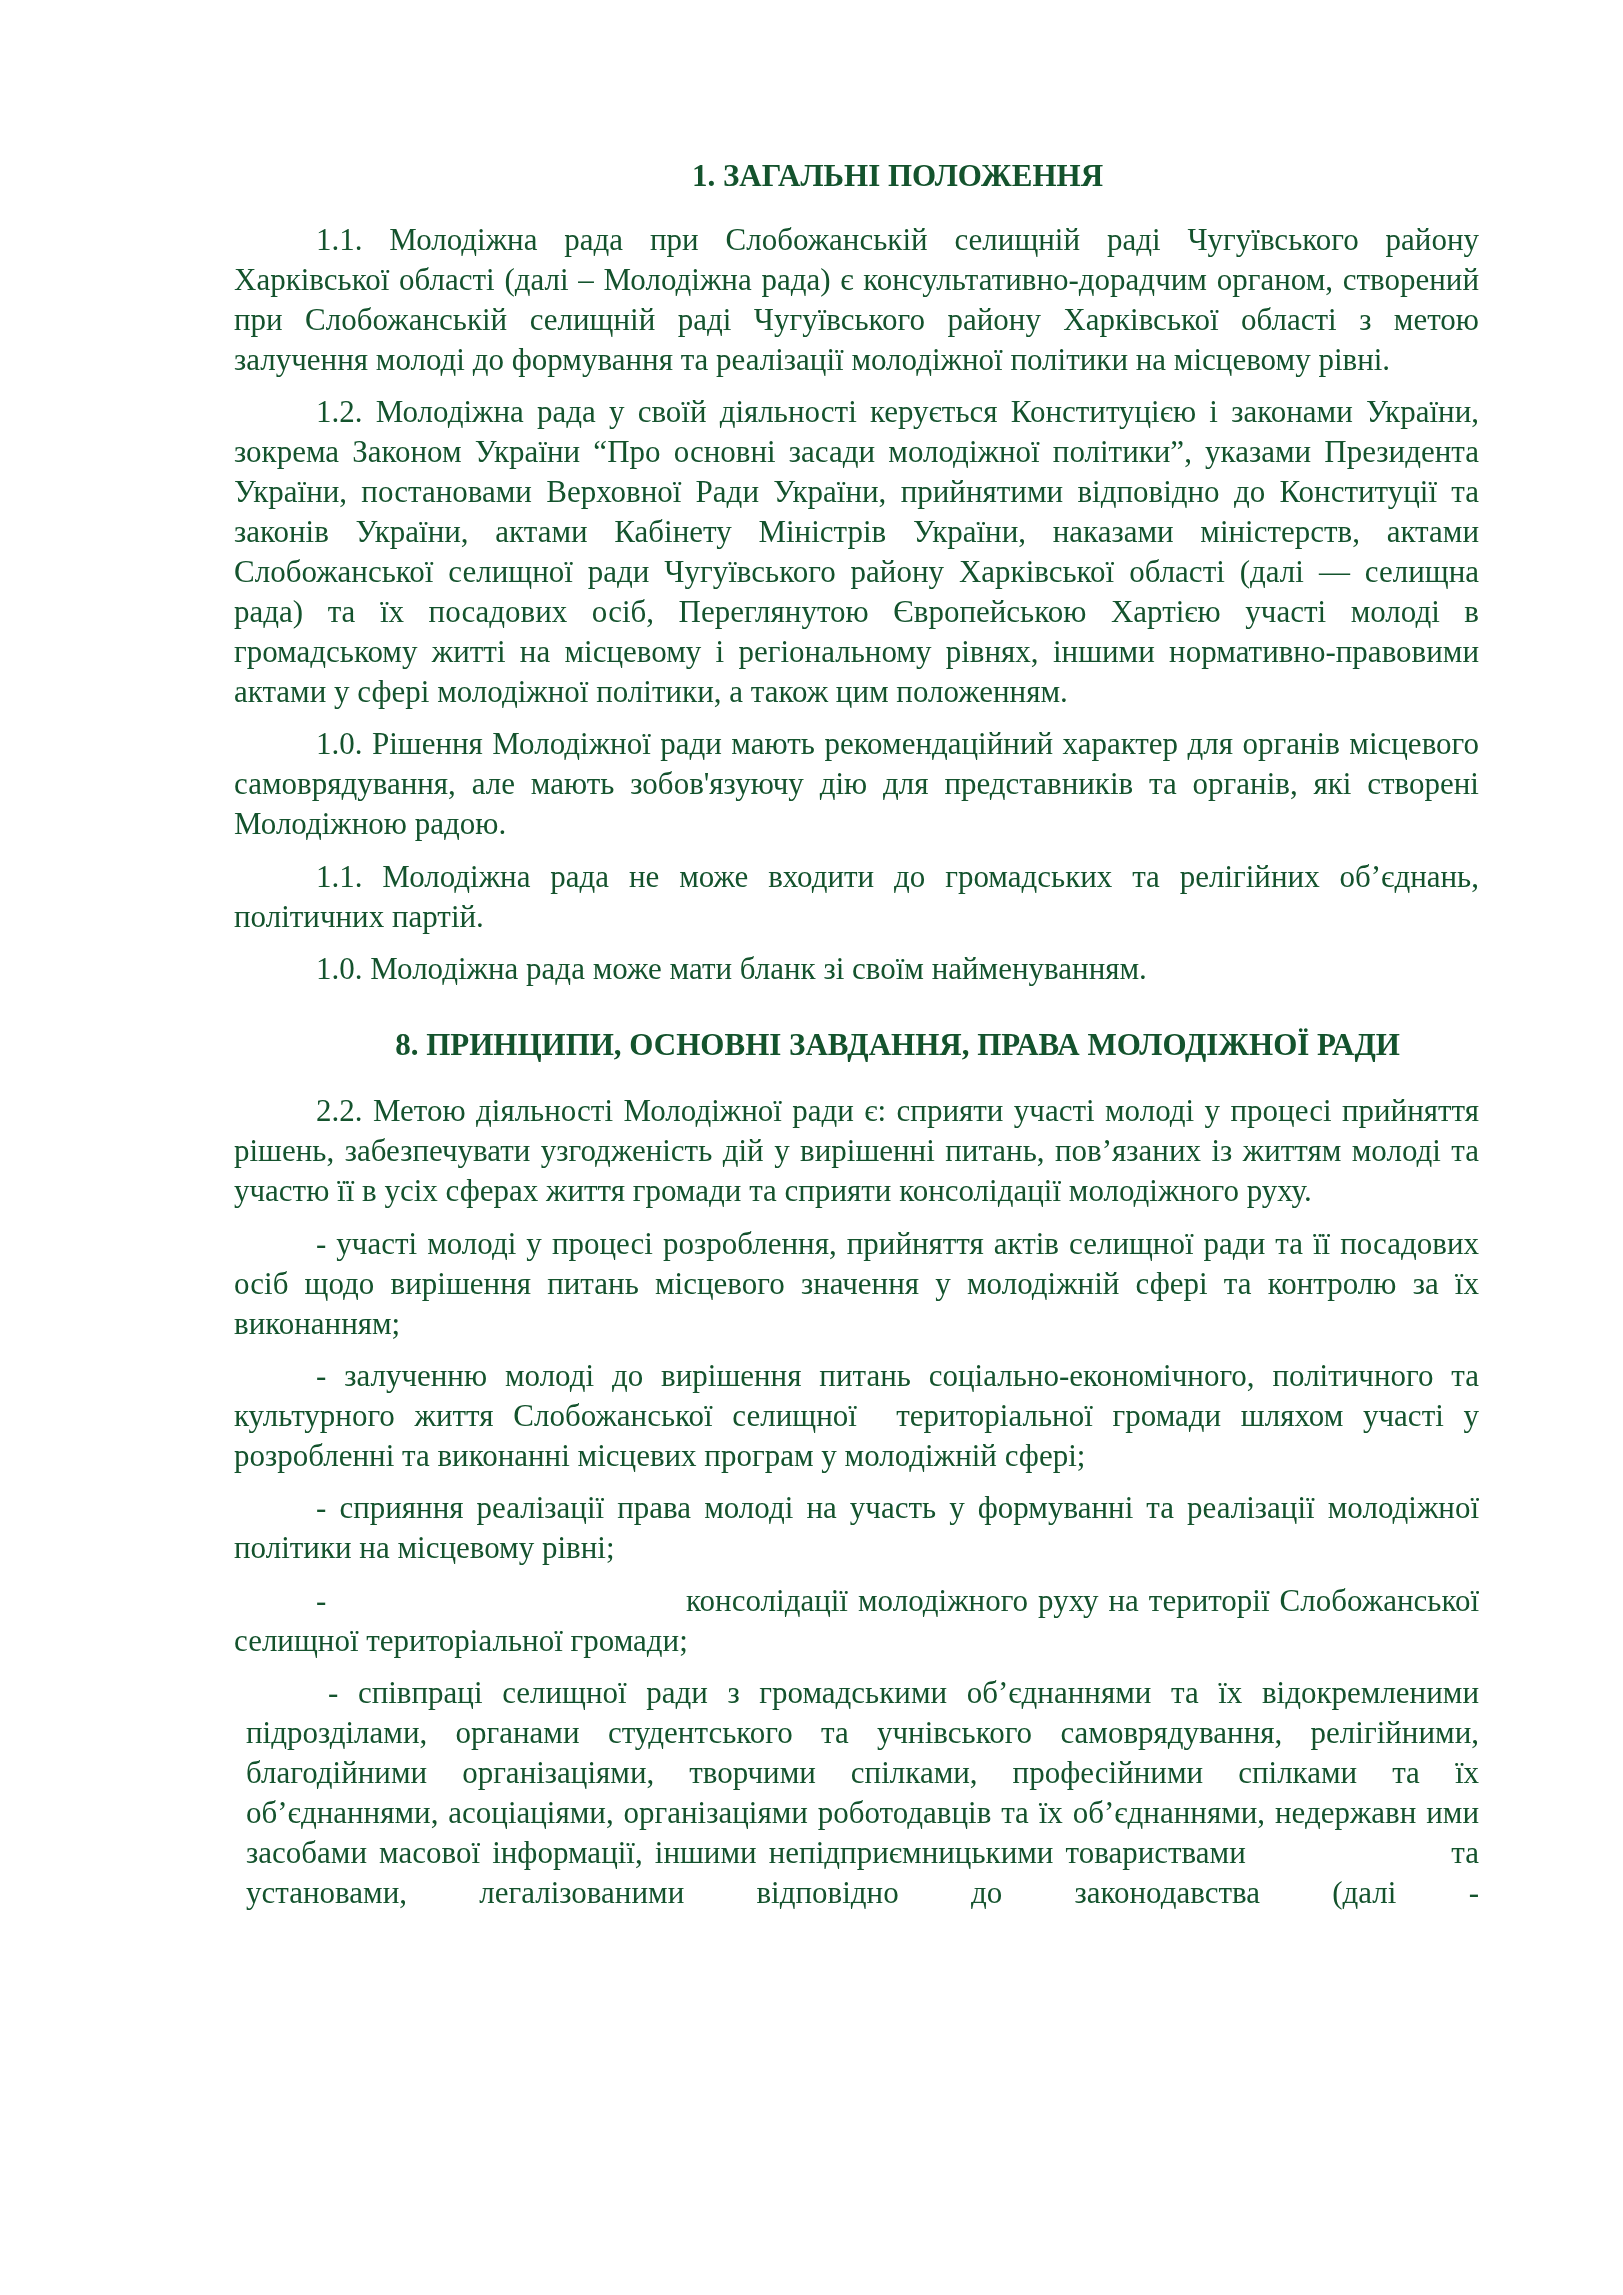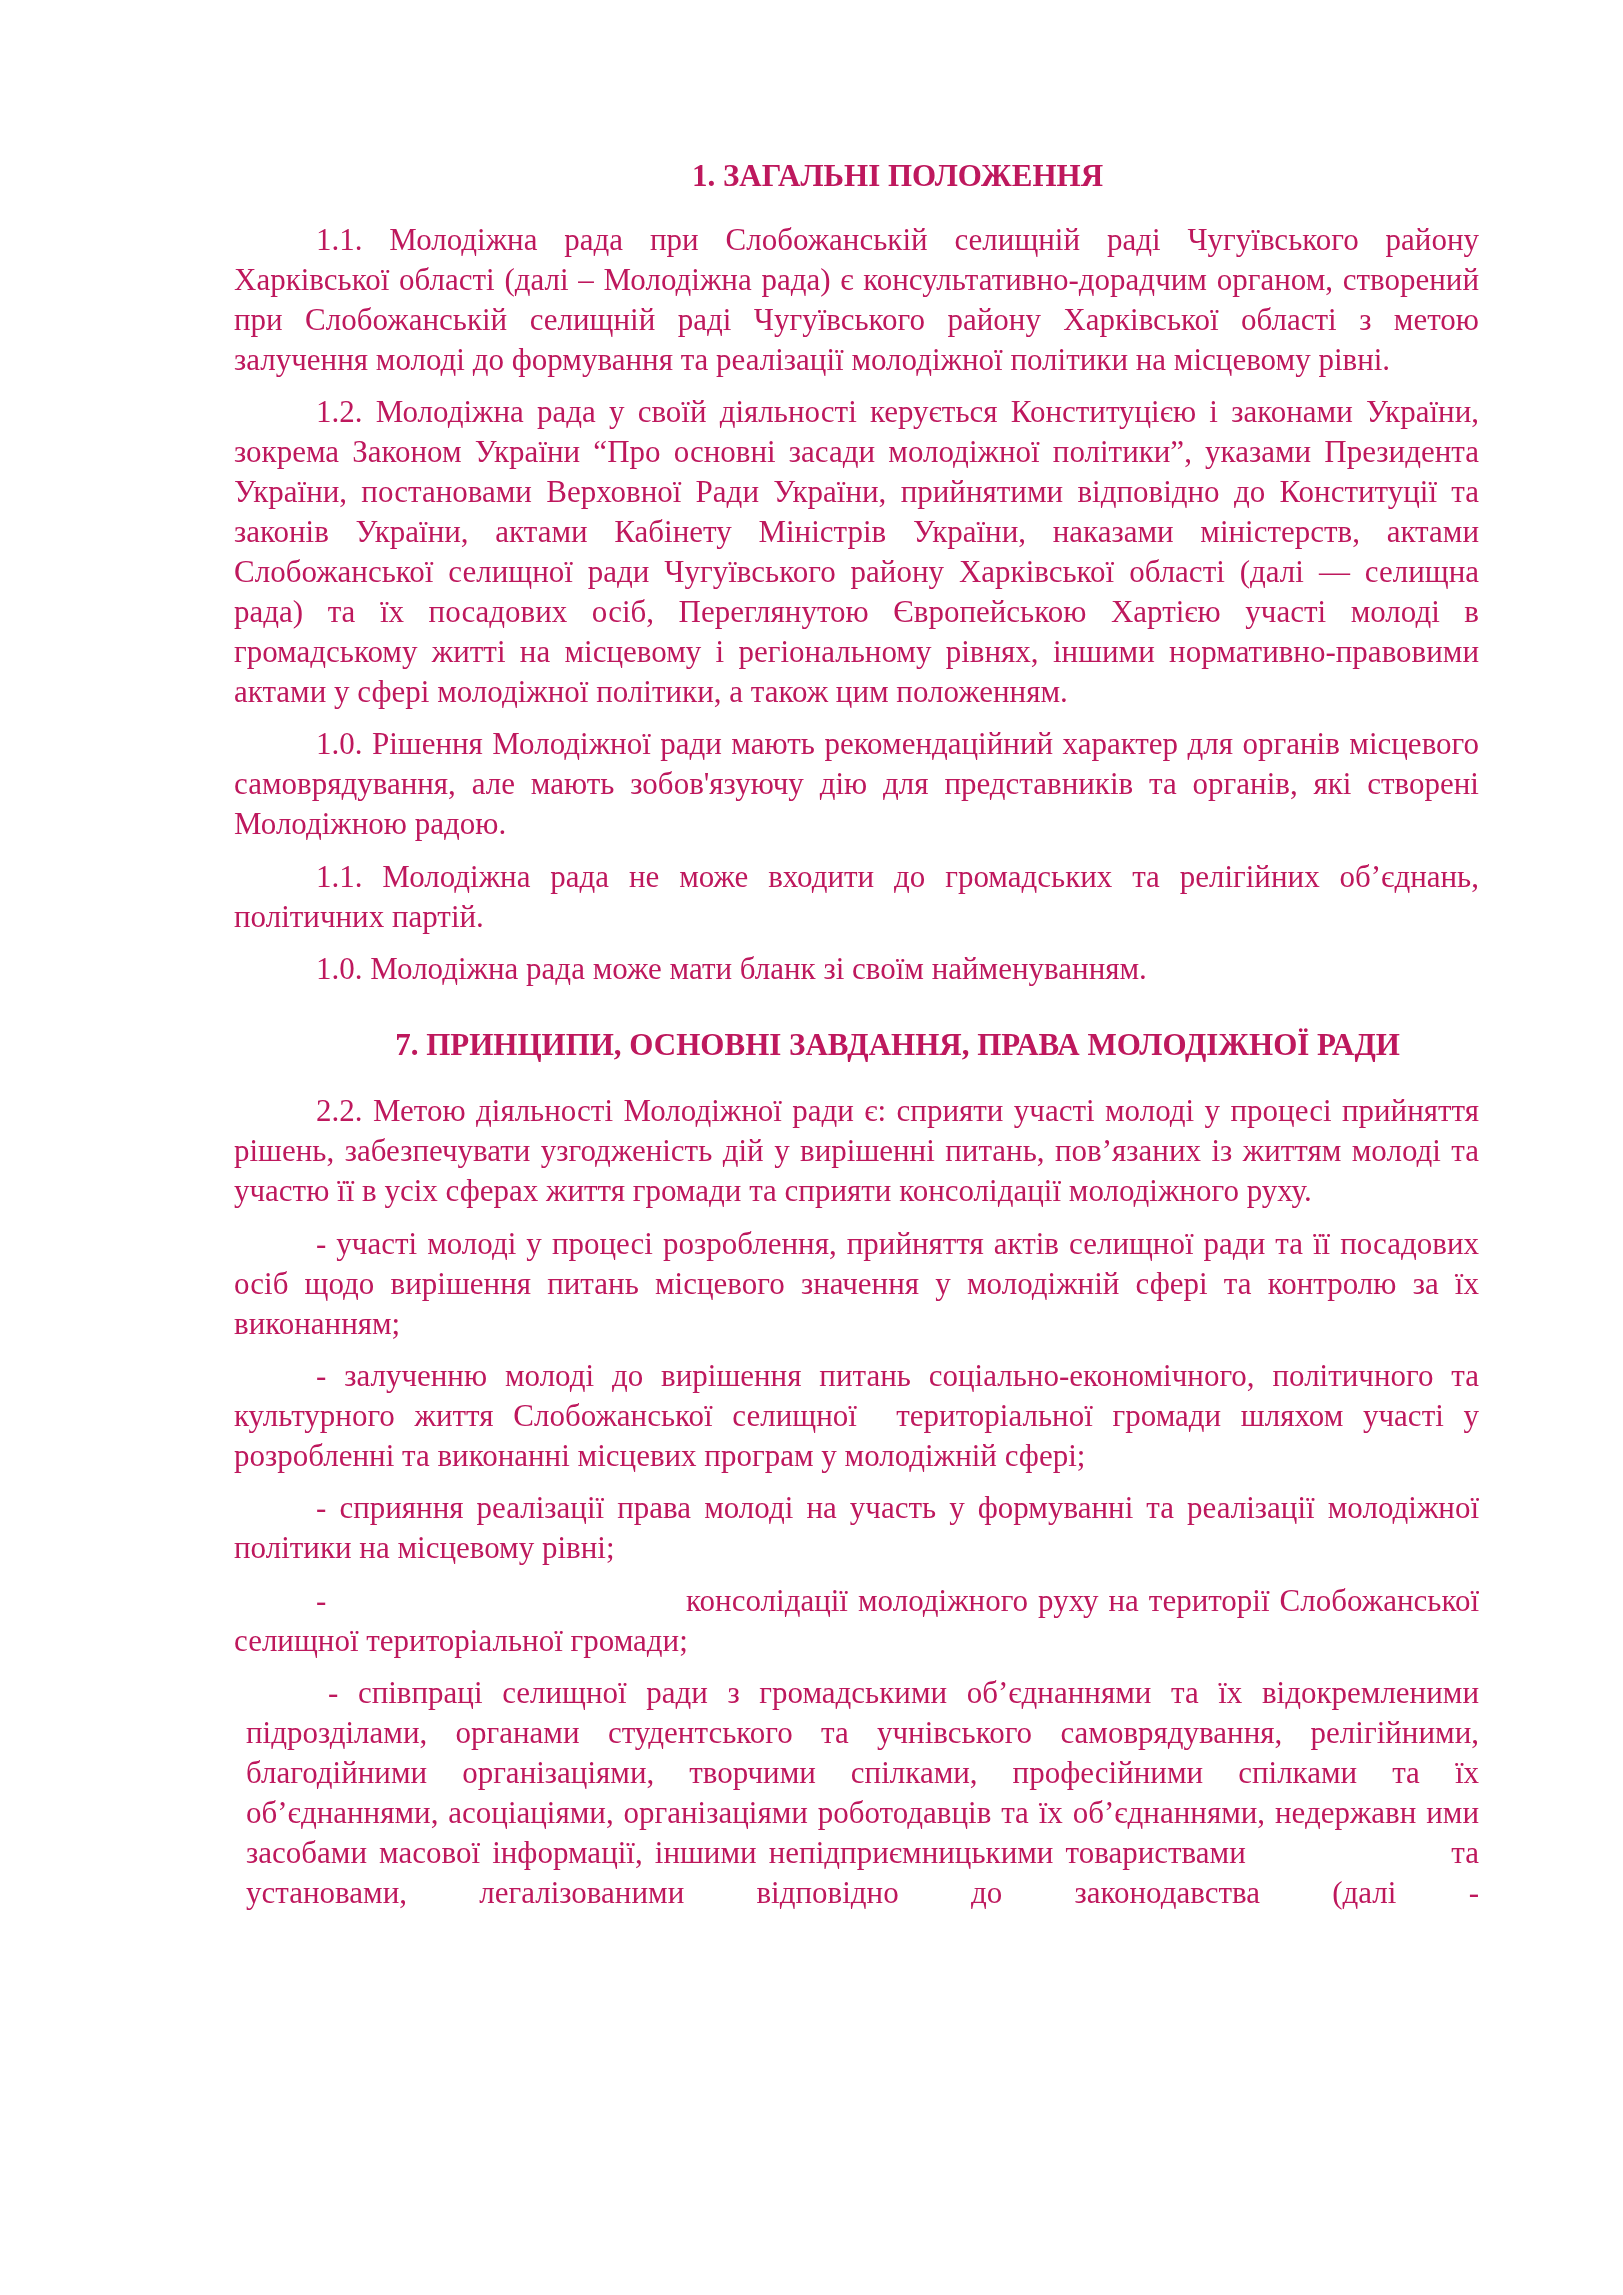--- a/index.html
+++ b/index.html
@@ -11,21 +11,21 @@
     width: 1623px;
     height: 2295px;
     overflow: hidden;
   }
   .page {
     box-sizing: border-box;
     width: 1623px;
     height: 2295px;
     padding: 156px 144px 131px 234px;
     background: #ffffff;
-    color: #be185d;
+    color: #14532d;
     font-family: "Liberation Serif", "DejaVu Serif", serif;
     font-size: 31px;
     line-height: 40px;
     overflow: hidden;
   }
   .para {
     margin: 0 0 12.4px 0;
     text-align: justify;
     text-indent: 82px;
     white-space: normal;
@@ -51,21 +51,21 @@
 <body>
 
 <main class="page">
   <div>
       <div class="heading">1. ЗАГАЛЬНІ ПОЛОЖЕННЯ</div>
       <div class="para">1.1. Молодіжна рада при Слобожанській селищній раді Чугуївського району Харківської області (далі – Молодіжна рада) є консультативно-дорадчим органом, створений при Слобожанській селищній раді Чугуївського району Харківської області з метою залучення молоді до формування та реалізації молодіжної політики на місцевому рівні.</div>
       <div class="para">1.2. Молодіжна рада у своїй діяльності керується Конституцією і законами України, зокрема Законом України “Про основні засади молодіжної політики”, указами Президента України, постановами Верховної Ради України, прийнятими відповідно до Конституції та законів України, актами Кабінету Міністрів України, наказами міністерств, актами Слобожанської селищної ради Чугуївського району Харківської області (далі — селищна рада) та їх посадових осіб, Переглянутою Європейською Хартією участі молоді в громадському житті на місцевому і регіональному рівнях, іншими нормативно-правовими актами у сфері молодіжної політики, а також цим положенням.</div>
       <div class="para">1.0. Рішення Молодіжної ради мають рекомендаційний характер для органів місцевого самоврядування, але мають зобов'язуючу дію для представників та органів, які створені Молодіжною радою.</div>
       <div class="para">1.1. Молодіжна рада не може входити до громадських та релігійних об’єднань, політичних партій.</div>
       <div class="para">1.0. Молодіжна рада може мати бланк зі своїм найменуванням.</div>
-      <div class="heading">7. ПРИНЦИПИ, ОСНОВНІ ЗАВДАННЯ, ПРАВА МОЛОДІЖНОЇ РАДИ</div>
+      <div class="heading">8. ПРИНЦИПИ, ОСНОВНІ ЗАВДАННЯ, ПРАВА МОЛОДІЖНОЇ РАДИ</div>
       <div class="para">2.2. Метою діяльності Молодіжної ради є: сприяти участі молоді у процесі прийняття рішень, забезпечувати узгодженість дій у вирішенні питань, пов’язаних із життям молоді та участю її в усіх сферах життя громади та сприяти консолідації молодіжного руху.</div>
       <div class="para">- участі молоді у процесі розроблення, прийняття актів селищної ради та її посадових осіб щодо вирішення питань місцевого значення у молодіжній сфері та контролю за їх виконанням;</div>
       <div class="para">- залученню молоді до вирішення питань соціально-економічного, політичного та культурного життя Слобожанської селищної&nbsp; територіальної громади шляхом участі у розробленні та виконанні місцевих програм у молодіжній сфері;</div>
       <div class="para">- сприяння реалізації права молоді на участь у формуванні та реалізації молодіжної політики на місцевому рівні;</div>
       <div class="para">-&nbsp;&nbsp;&nbsp;&nbsp;&nbsp;&nbsp;&nbsp;&nbsp;&nbsp;&nbsp;&nbsp;&nbsp;&nbsp;&nbsp;&nbsp;&nbsp;&nbsp;&nbsp;&nbsp;&nbsp;&nbsp;&nbsp;&nbsp;&nbsp;&nbsp;&nbsp;&nbsp;&nbsp;&nbsp;&nbsp;&nbsp;&nbsp;&nbsp;&nbsp;&nbsp;&nbsp;консолідації молодіжного руху на території Слобожанської селищної територіальної громади;</div>
       <div class="para stretch-last">- співпраці селищної ради з громадськими об’єднаннями та їх відокремленими підрозділами, органами студентського та учнівського самоврядування, релігійними, благодійними організаціями, творчими спілками, професійними спілками та їх об’єднаннями, асоціаціями, організаціями роботодавців та їх об’єднаннями, недержавн ими засобами масової інформації, іншими непідприємницькими товариствами&nbsp;&nbsp;&nbsp;&nbsp;&nbsp;&nbsp;&nbsp;&nbsp;&nbsp;&nbsp;&nbsp;&nbsp;&nbsp;&nbsp;&nbsp;&nbsp; та установами, легалізованими відповідно до законодавства (далі -</div>
     </div>
 </main>
 
 

